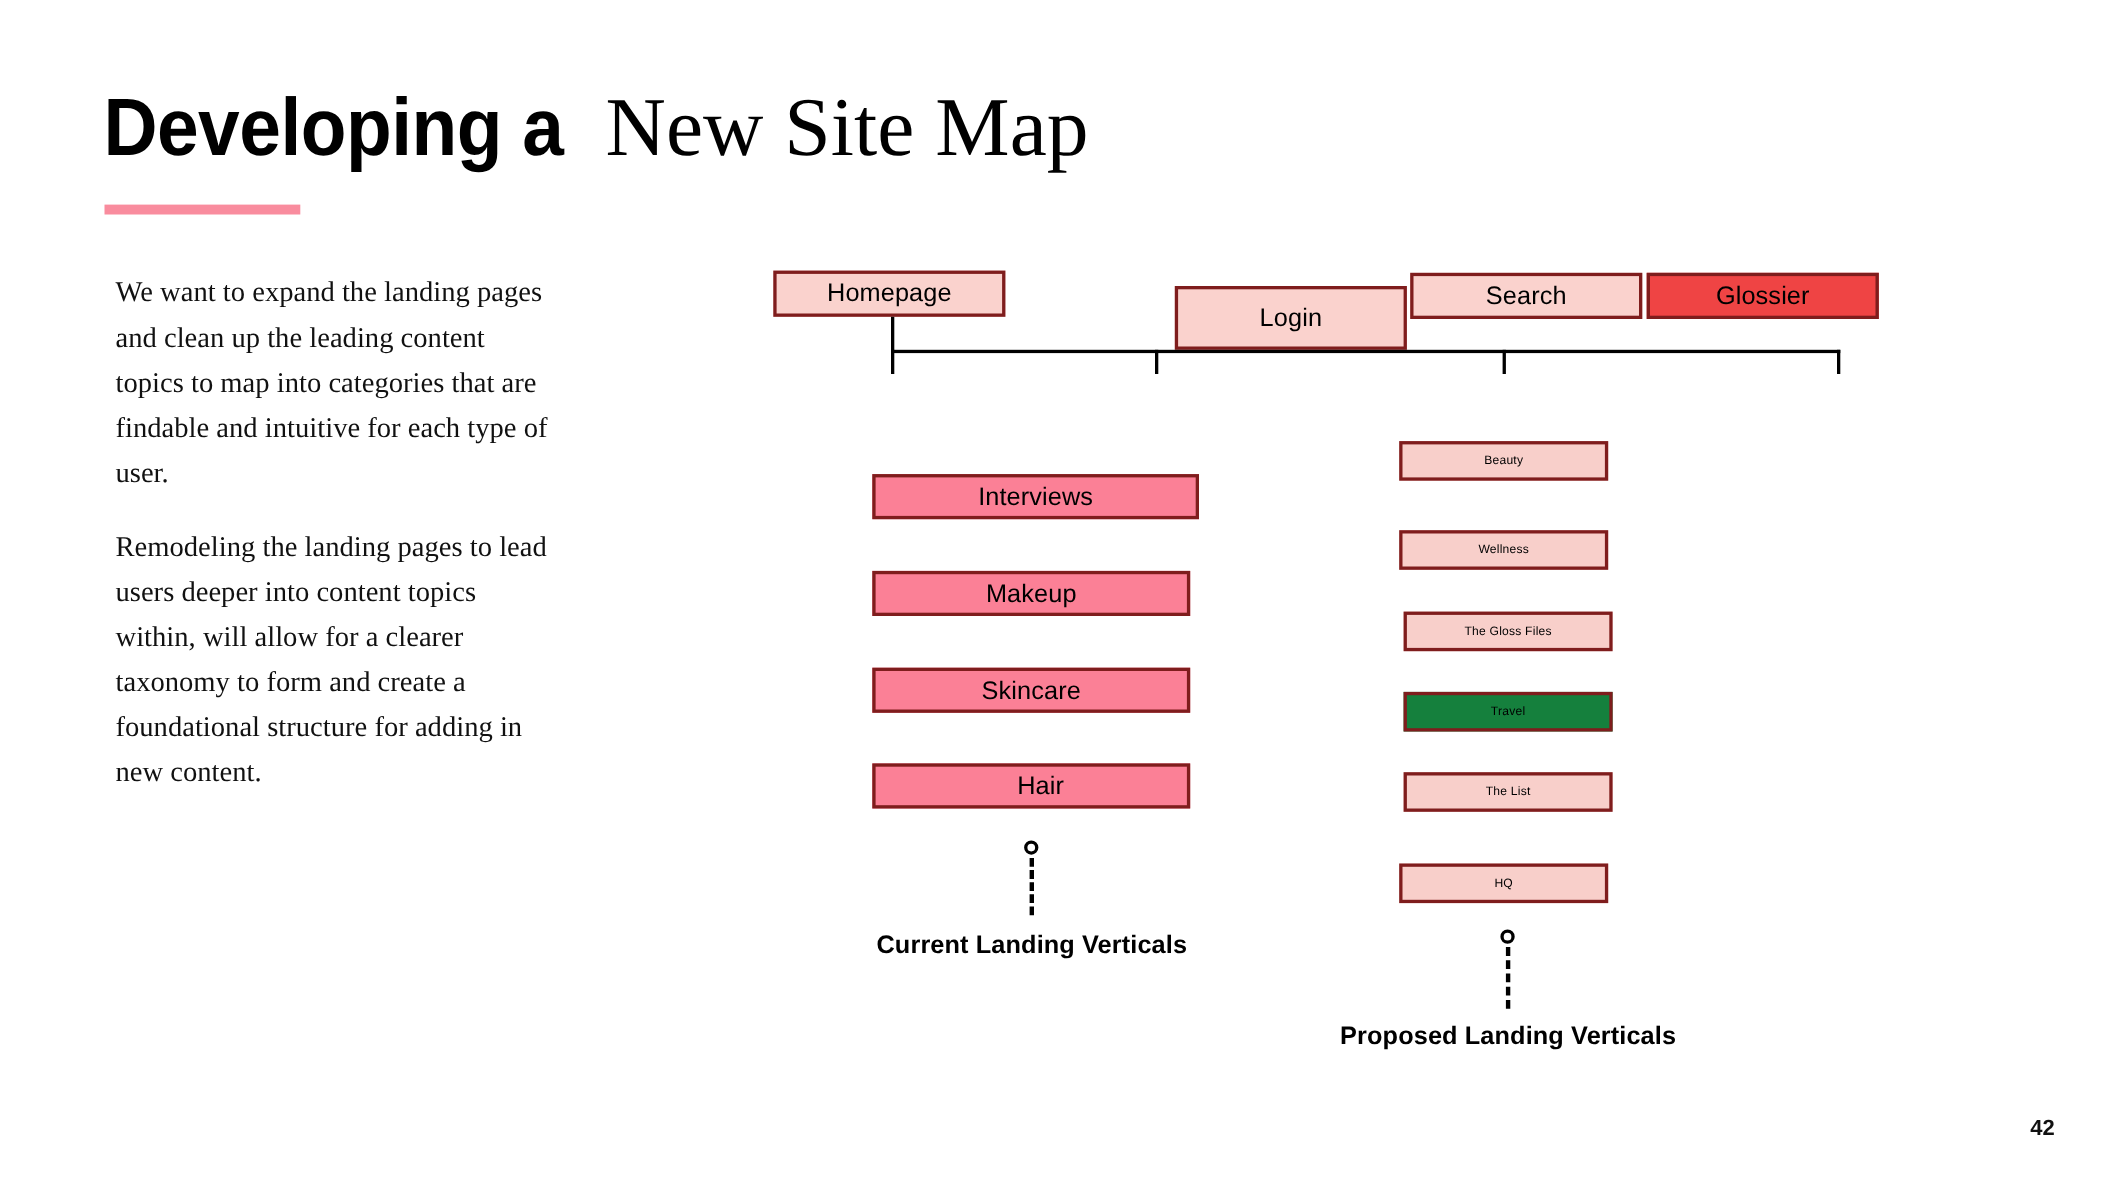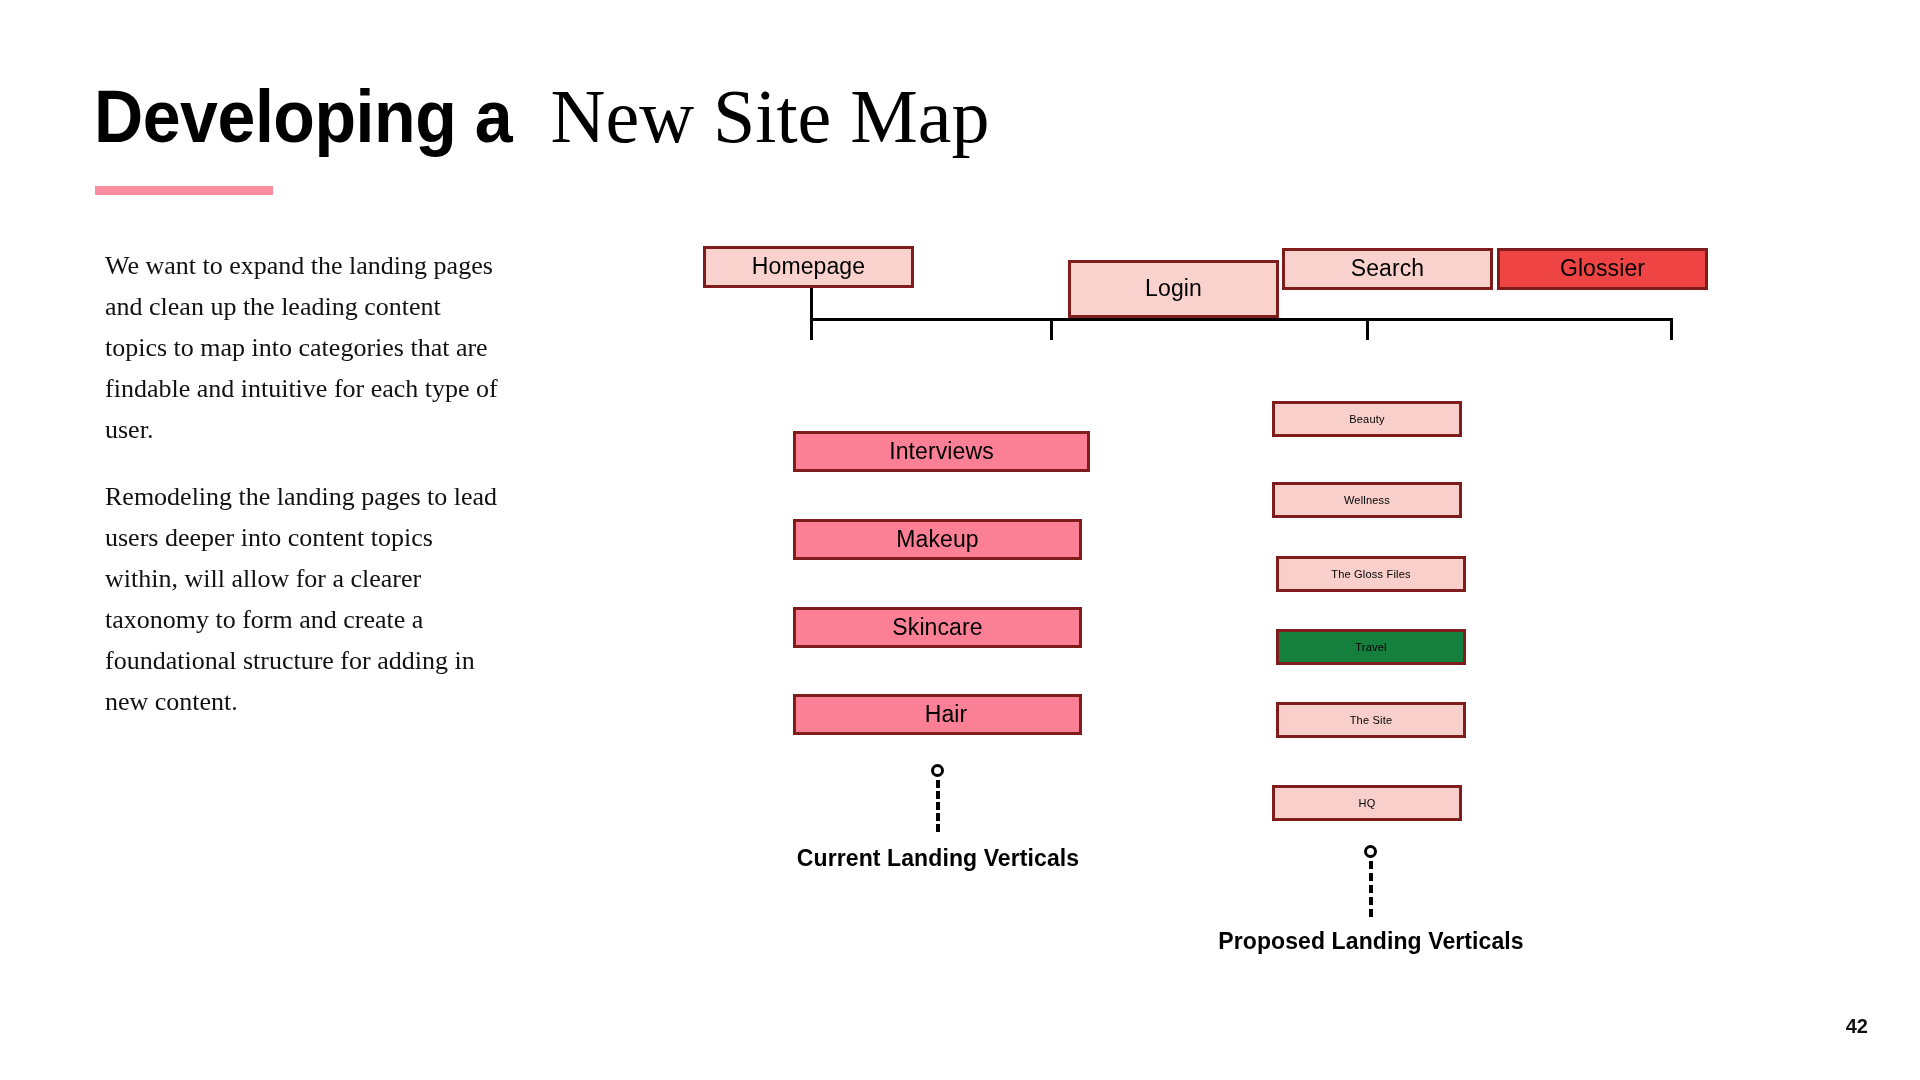--- a/index.html
+++ b/index.html
@@ -208,21 +208,21 @@
   <div class="node proposed" style="left: 1272px; top: 482px; width: 190px; height: 36px; background: rgb(248, 207, 202);">
     <span>Wellness</span>
   </div>
   <div class="node proposed" style="left: 1276px; top: 556px; width: 190px; height: 36px; background: rgb(248, 207, 202);">
     <span>The Gloss Files</span>
   </div>
   <div class="node proposed" style="left: 1276px; top: 629px; width: 190px; height: 36px; background: #15803d;">
     <span>Travel</span>
   </div>
   <div class="node proposed" style="left: 1276px; top: 702px; width: 190px; height: 36px; background: rgb(248, 207, 202);">
-    <span>The Site</span>
+    <span>The List</span>
   </div>
   <div class="node proposed" style="left: 1272px; top: 785px; width: 190px; height: 36px; background: rgb(248, 207, 202);">
     <span>HQ</span>
   </div>
 
   <div class="leader-dot" style="left:1364px; top:845px;"></div>
   <div class="leader-dash" style="left:1369px; top:861px; height:56px;"></div>
   <div class="caption" style="left:1371px; top:928px;">Proposed Landing Verticals</div>
 
 </div>

